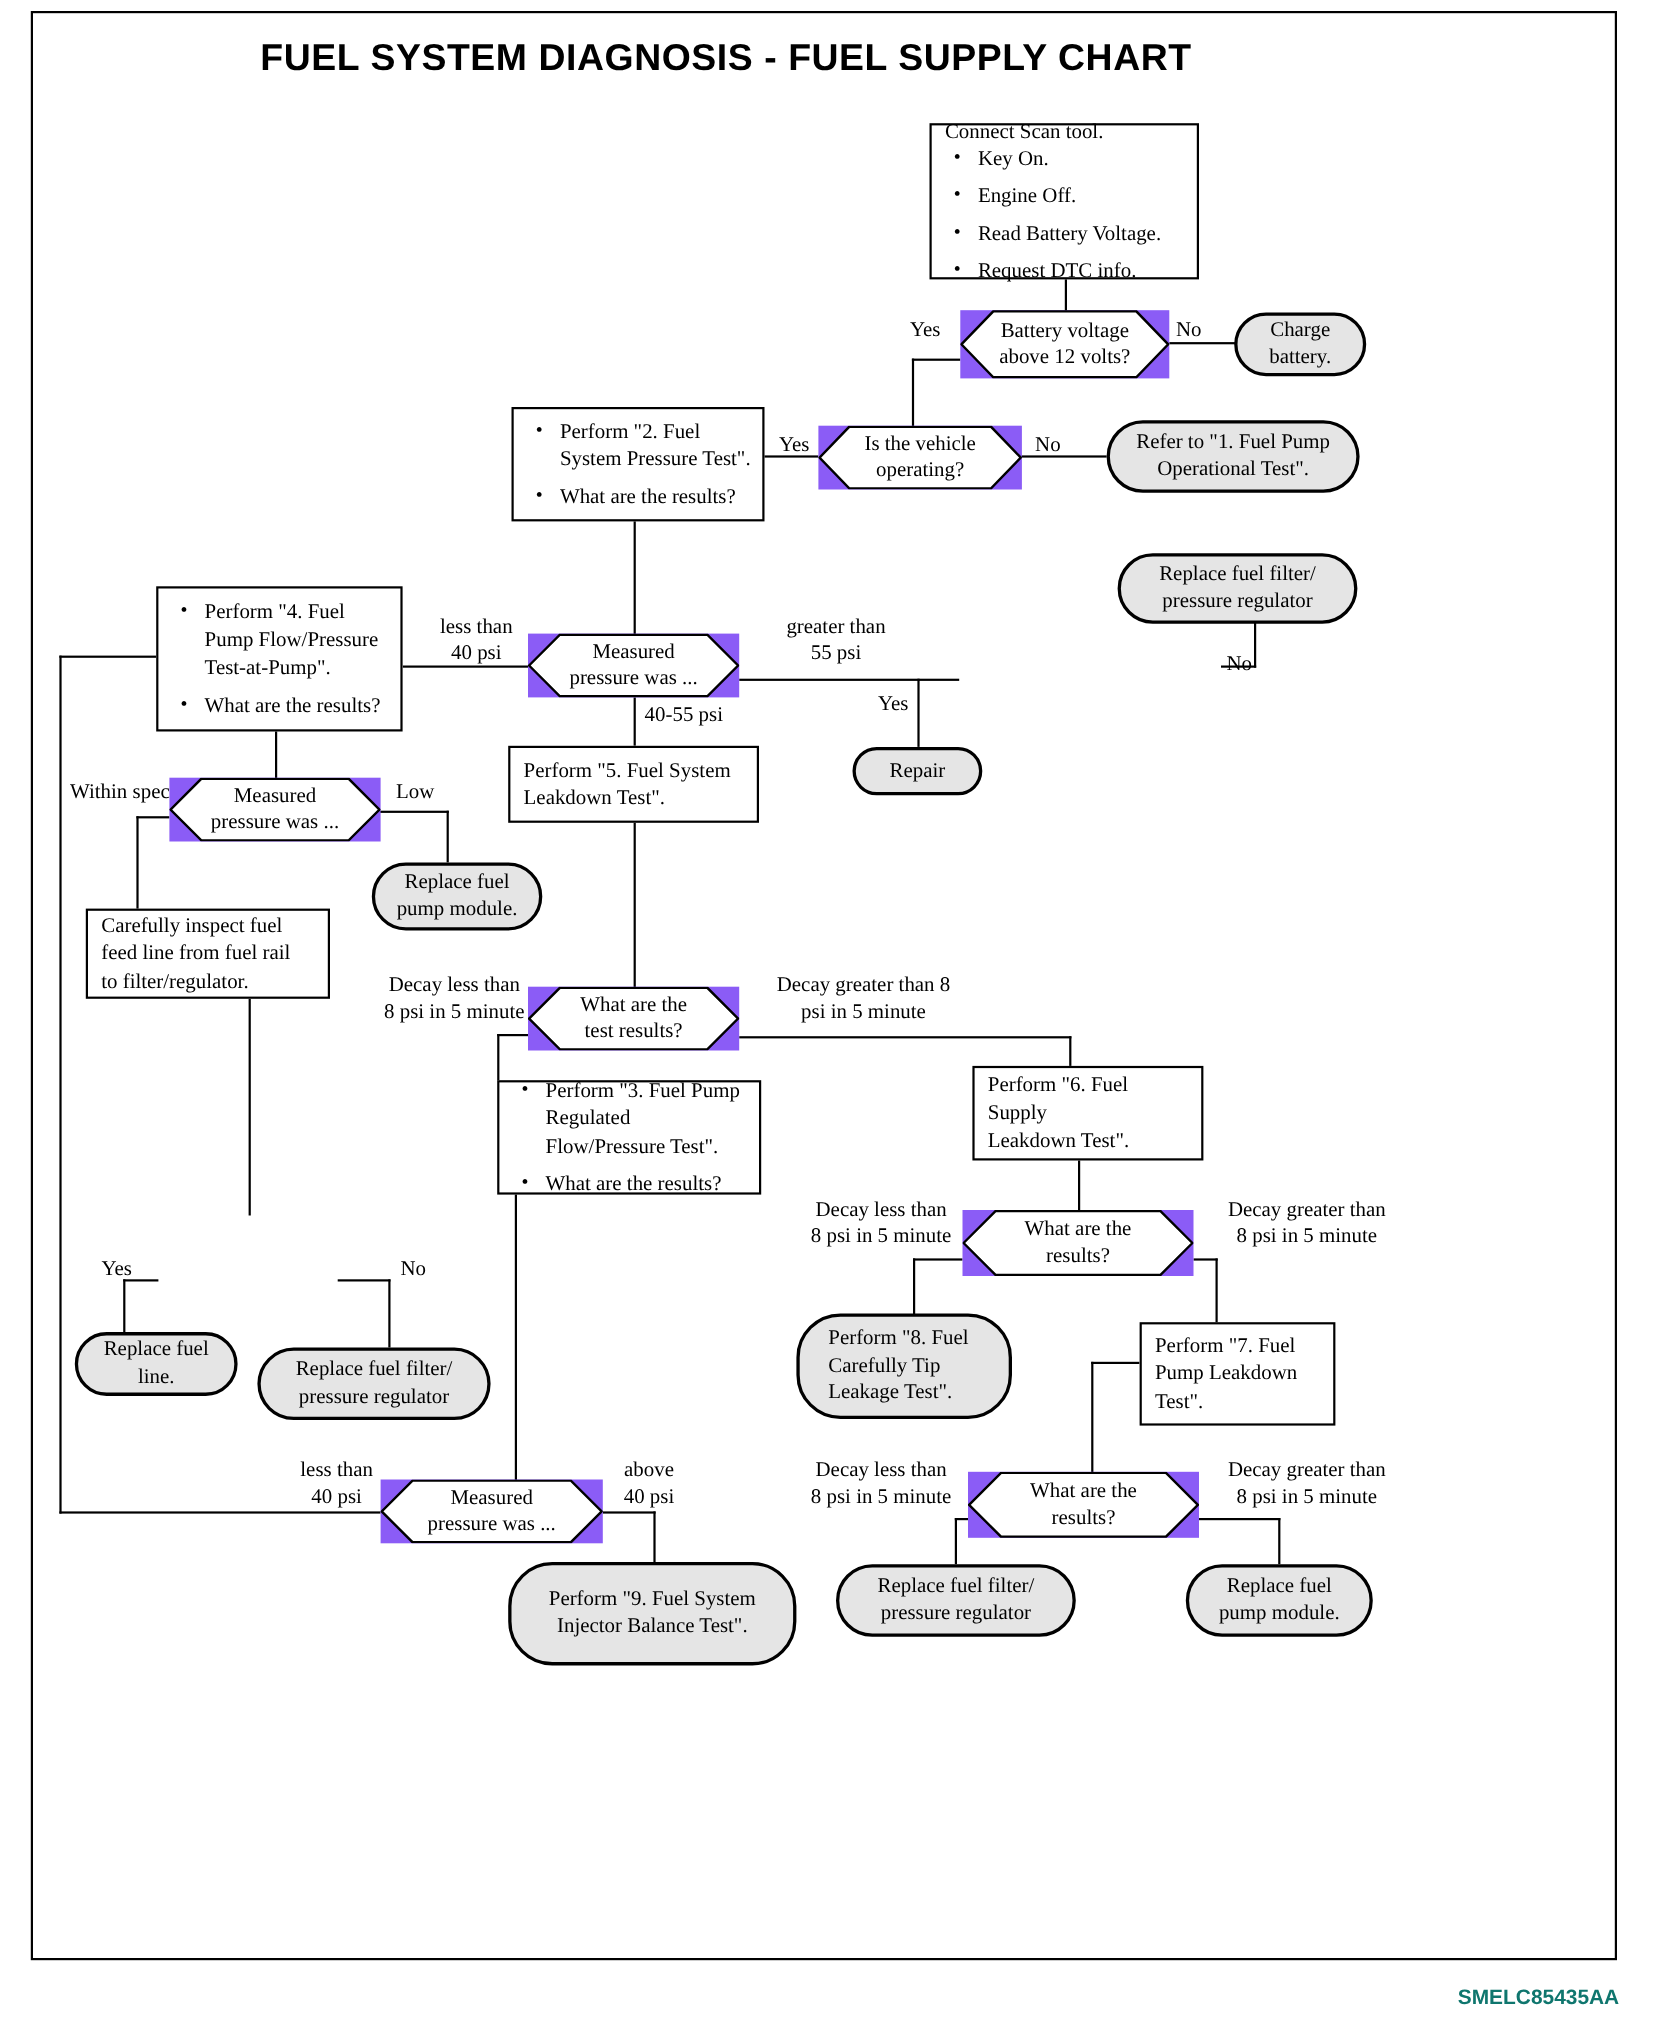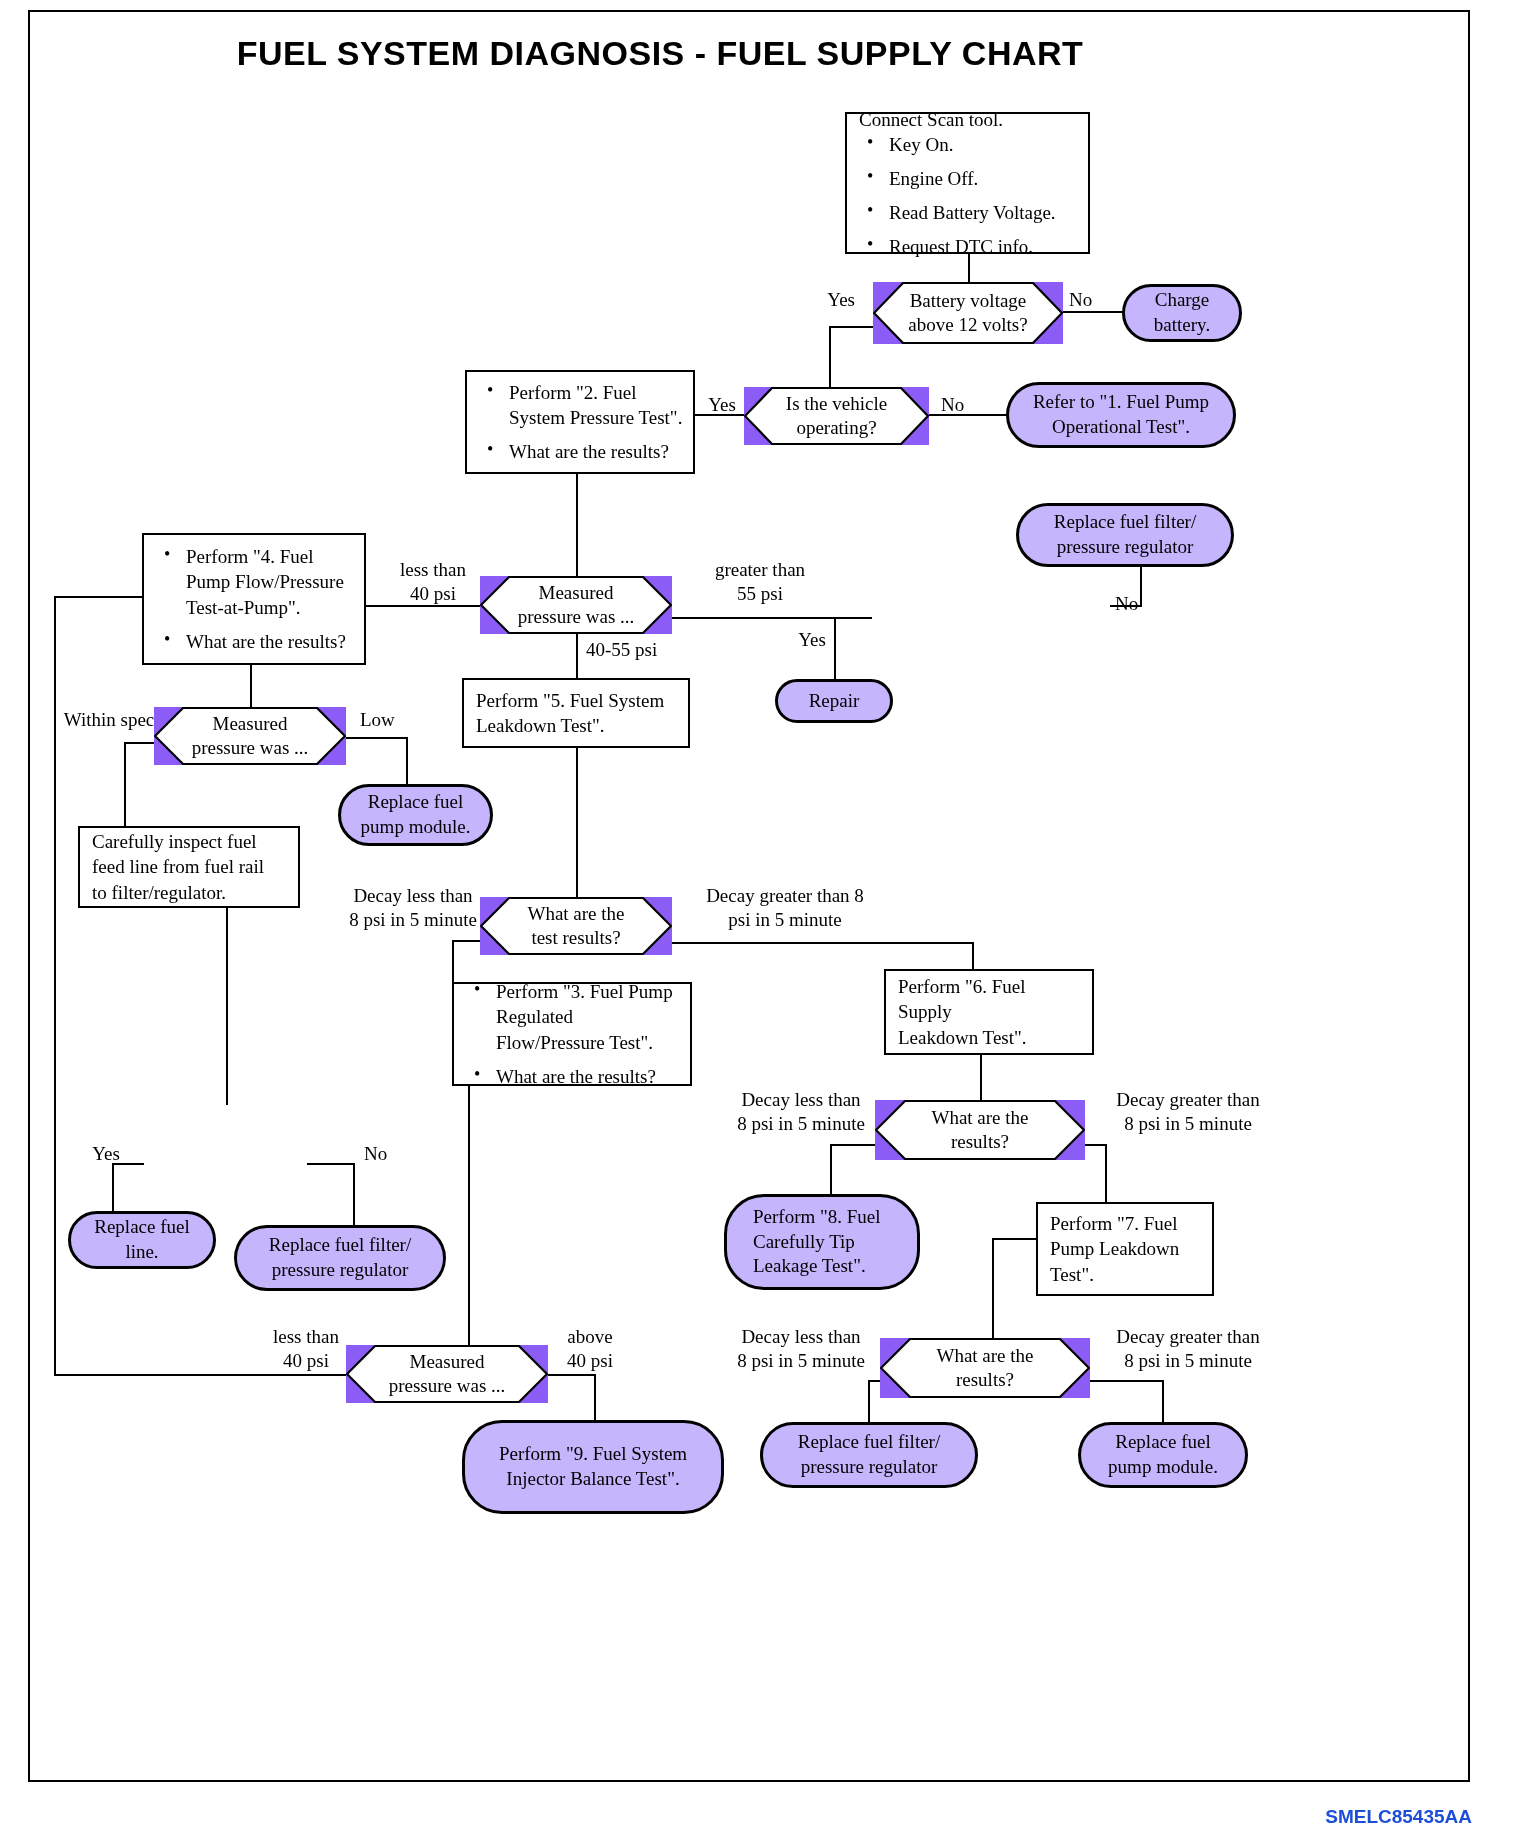--- a/index.html
+++ b/index.html
@@ -39,21 +39,21 @@
     letter-spacing: 0.5px;
     color: #000;
   }
   #code {
     position: absolute;
     right: 48px;
     bottom: 10px;
     font-family: "Liberation Sans", "DejaVu Sans", sans-serif;
     font-size: 19px;
     font-weight: bold;
-    color: #1d4ed8;
+    color: #0f766e;
   }
 
   
   .node {
     position: absolute;
     box-sizing: border-box;
     color: #000;
     display: flex;
     flex-direction: column;
     justify-content: center;
@@ -61,21 +61,21 @@
   .rect {
     border: 2px solid #000;
     background: #fff;
     padding: 8px 10px 8px 12px;
     font-size: 19px;
     line-height: 1.32;
   }
   .term {
     border: 3px solid #000;
     border-radius: 40px;
-    background: #c4b5fd;
+    background: #e5e5e5;
     text-align: center;
     font-size: 19px;
     line-height: 1.3;
     padding: 6px 10px;
     align-items: center;
   }
   .hex {
     background: #8b5cf6;
     font-size: 19px;
     line-height: 1.28;

